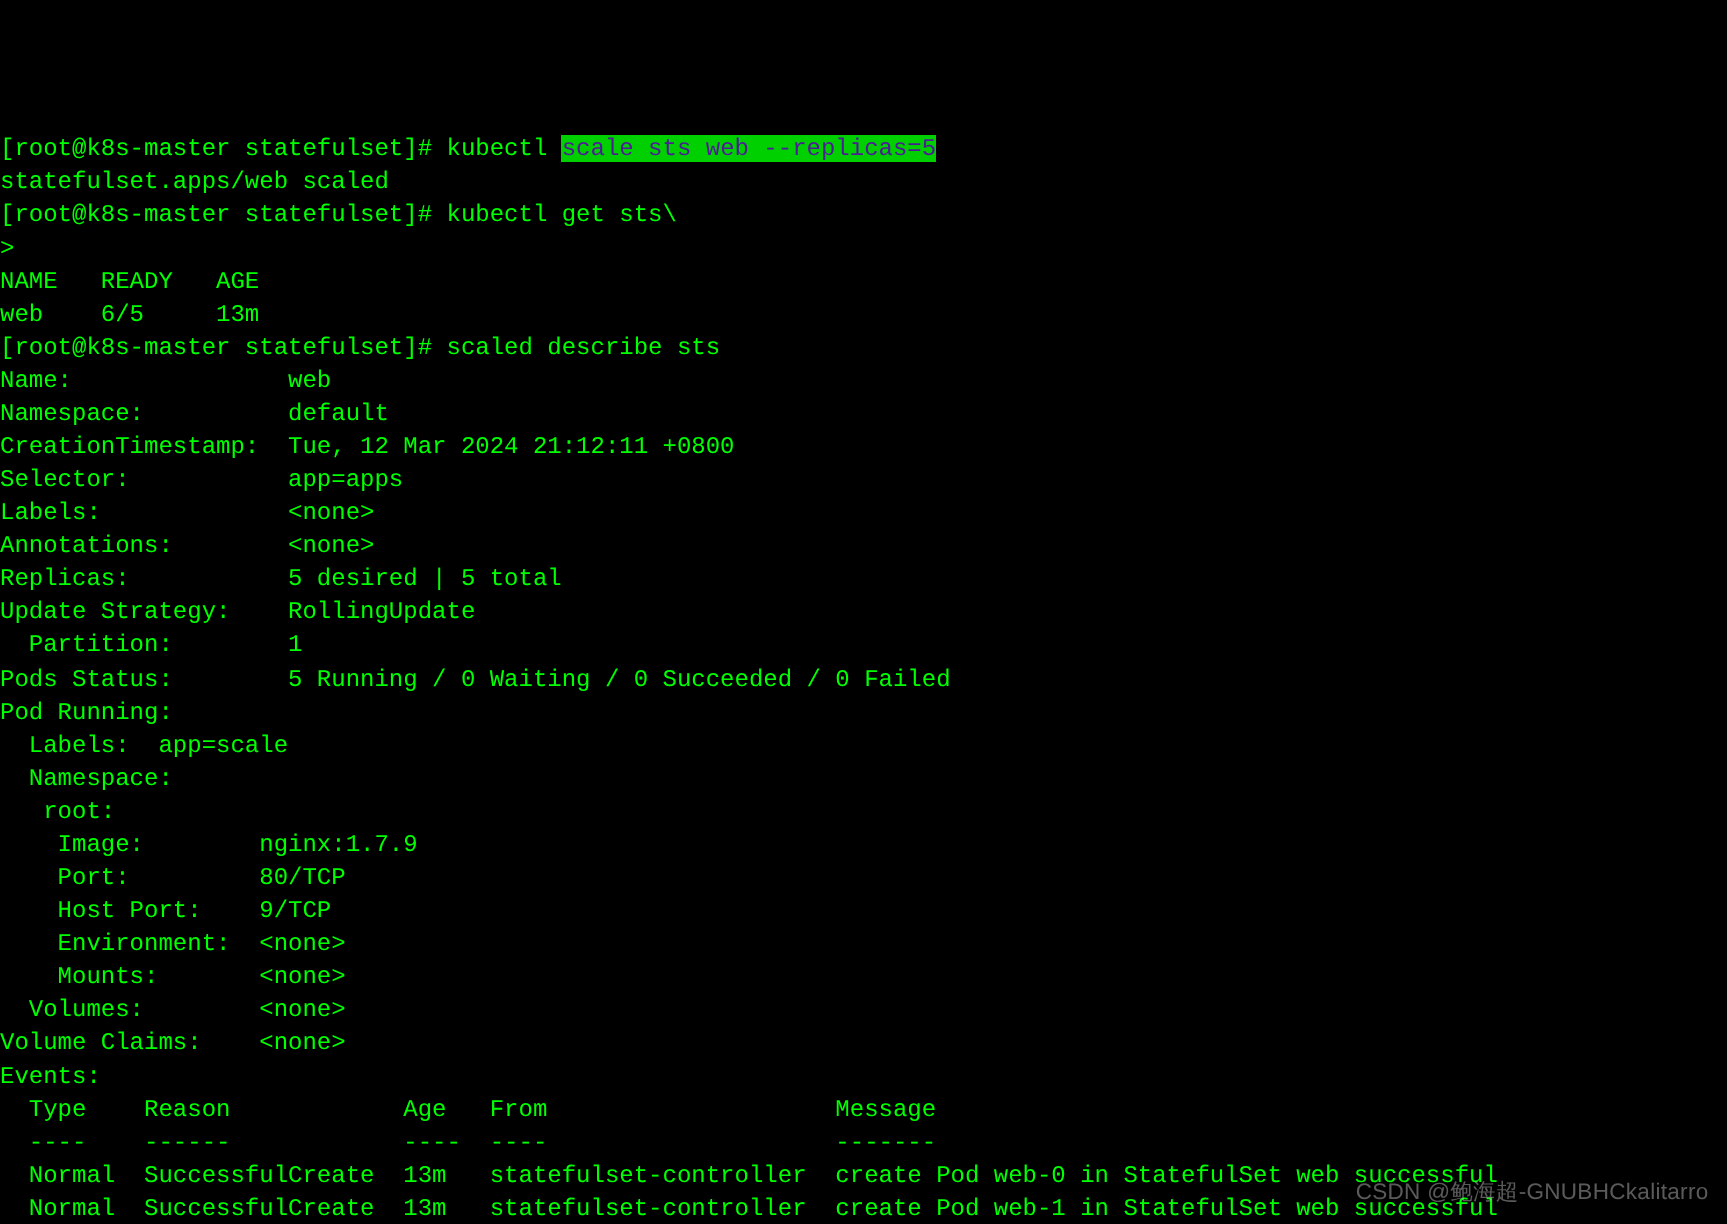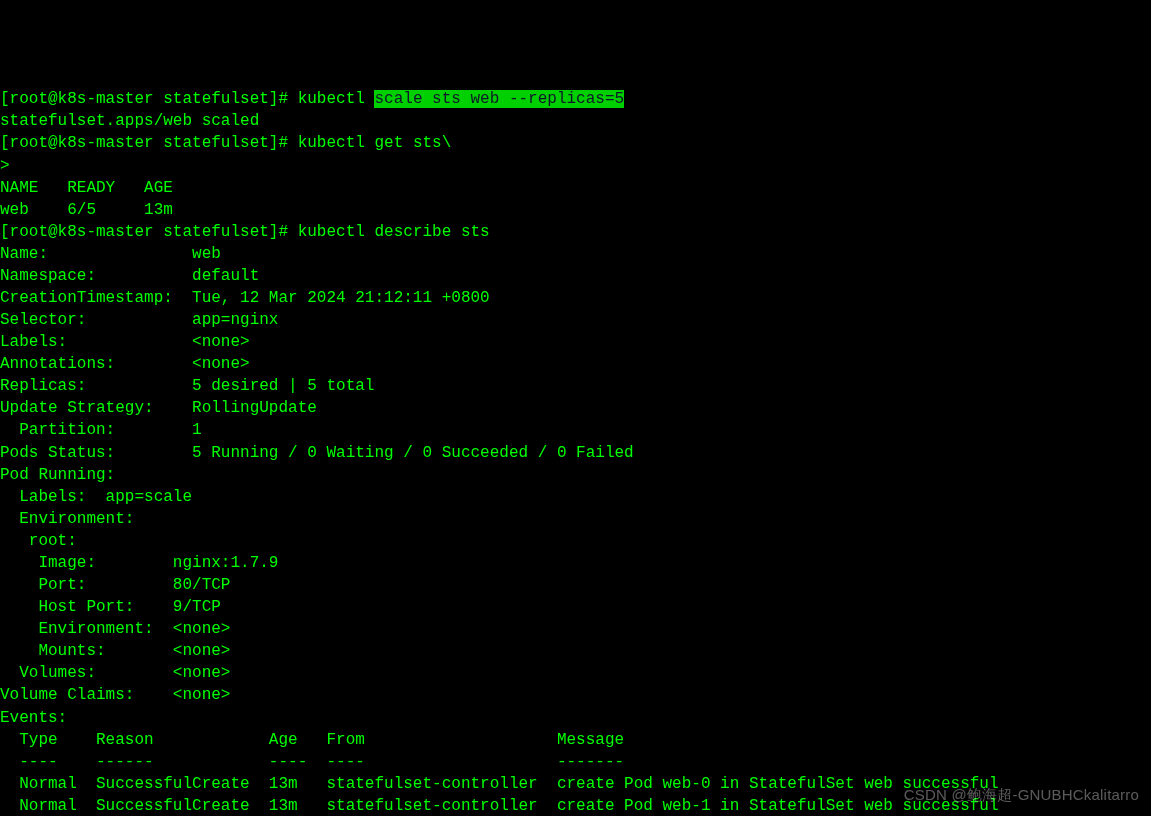--- a/index.html
+++ b/index.html
@@ -10,21 +10,21 @@
     margin: 0;
     padding: 0;
     line-height: 1.38;
     white-space: pre;
     width: 1151px;
     height: 816px;
     overflow: hidden;
   }
   .hl {
     background: #00d000;
-    color: #0f172a;
+    color: #4c1d95;
   }
   .watermark {
     position: absolute;
     right: 12px;
     bottom: 10px;
     color: rgba(200,200,200,0.45);
     font-family: sans-serif;
     font-size: 15px;
     letter-spacing: 0.2px;
   }
@@ -33,34 +33,34 @@
 <body>
 
 
 
 <div><span>[root@k8s-master statefulset]# </span><span>kubectl </span><span class="hl">scale sts web --replicas=5</span>
 <span>statefulset.apps/web scaled</span>
 <span>[root@k8s-master statefulset]# </span><span>kubectl get sts\</span>
 <span>&gt; </span>
 <span>NAME   READY   AGE</span>
 <span>web    6/5     13m</span>
-<span>[root@k8s-master statefulset]# </span><span>kubectl describe sts</span>
+<span>[root@k8s-master statefulset]# </span><span>scaled describe sts</span>
 <span>Name:               web</span>
 <span>Namespace:          default</span>
 <span>CreationTimestamp:  Tue, 12 Mar 2024 21:12:11 +0800</span>
-<span>Selector:           app=nginx</span>
+<span>Selector:           app=apps</span>
 <span>Labels:             &lt;none&gt;</span>
 <span>Annotations:        &lt;none&gt;</span>
 <span>Replicas:           5 desired | 5 total</span>
 <span>Update Strategy:    RollingUpdate</span>
 <span>  Partition:        1</span>
 <span>Pods Status:        5 Running / 0 Waiting / 0 Succeeded / 0 Failed</span>
 <span>Pod Running:</span>
 <span>  Labels:  app=scale</span>
-<span>  Environment:</span>
+<span>  Namespace:</span>
 <span>   root:</span>
 <span>    Image:        nginx:1.7.9</span>
 <span>    Port:         80/TCP</span>
 <span>    Host Port:    9/TCP</span>
 <span>    Environment:  &lt;none&gt;</span>
 <span>    Mounts:       &lt;none&gt;</span>
 <span>  Volumes:        &lt;none&gt;</span>
 <span>Volume Claims:    &lt;none&gt;</span>
 <span>Events:</span>
 <span>  Type    Reason            Age   From                    Message</span>

